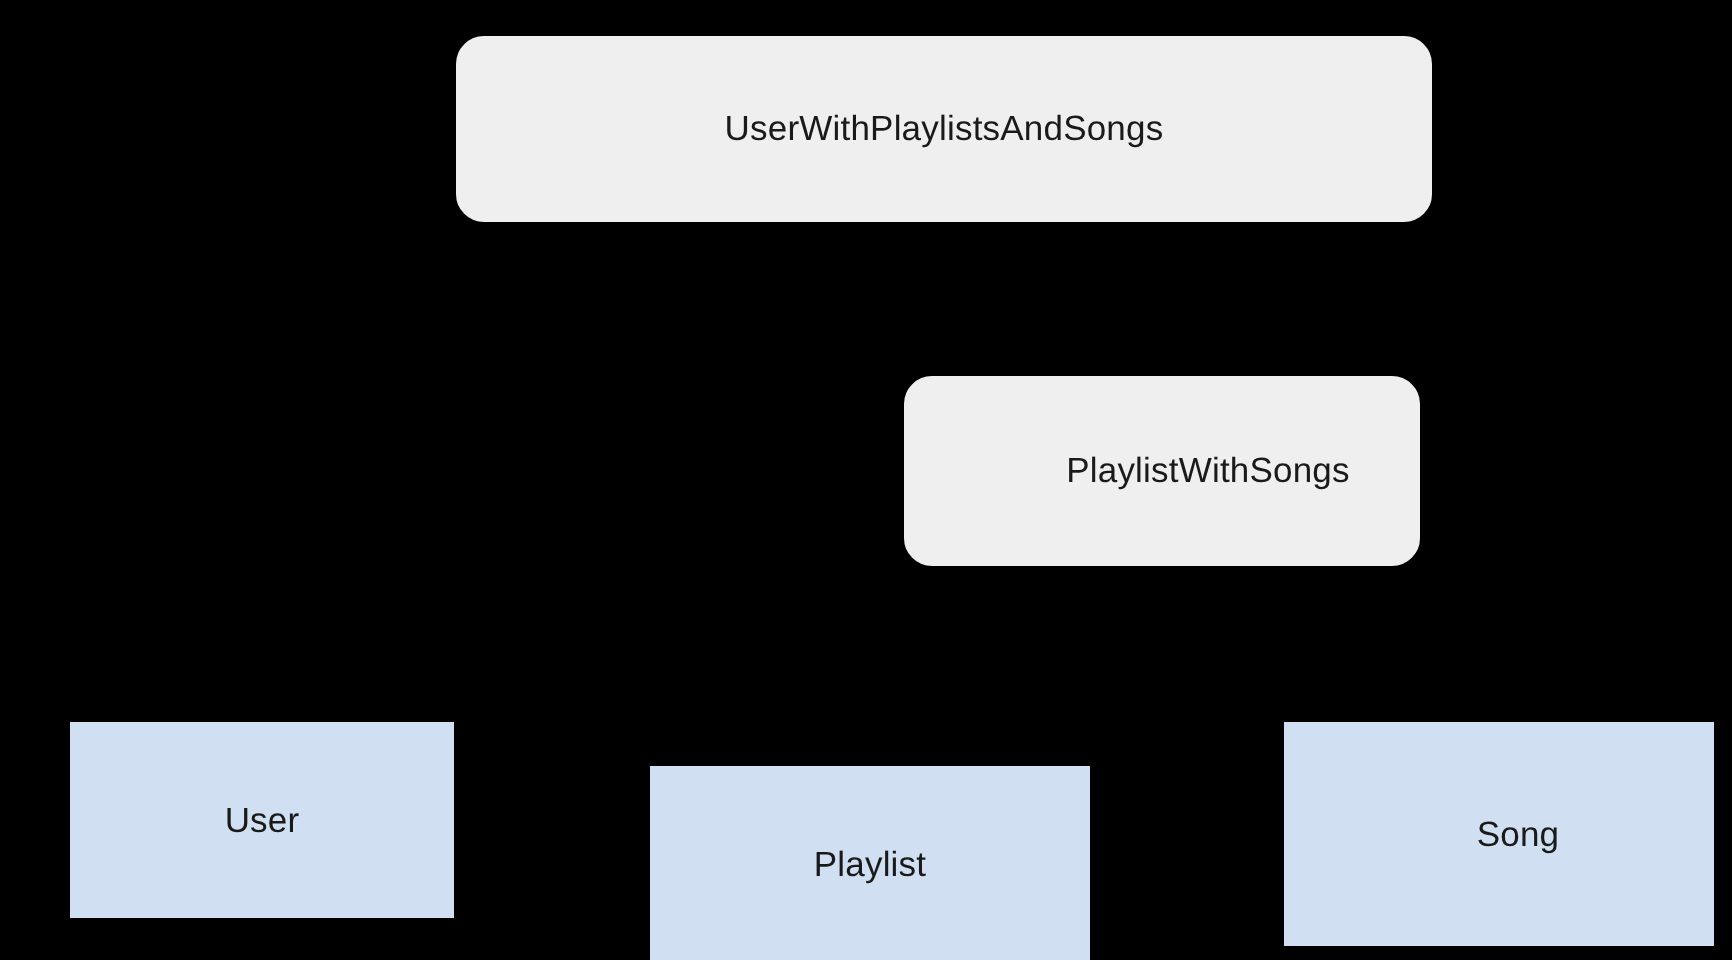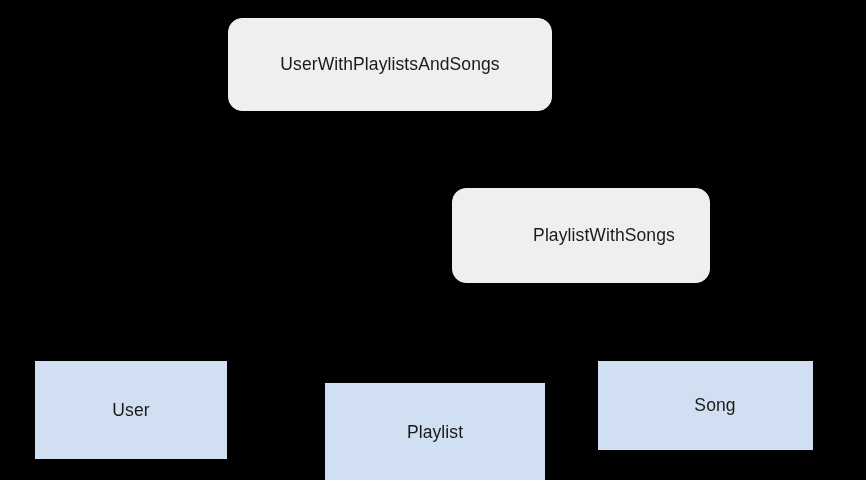--- a/index.html
+++ b/index.html
@@ -63,33 +63,33 @@
 
   <svg class="edge-layer" viewBox="0 0 866 480" width="866" height="480" aria-hidden="true">
     <g stroke="#000000" stroke-width="1" fill="none">
       <path d="M 143 111 L 143 361"></path>
       <path d="M 581 111 L 581 188"></path>
       <path d="M 433 283 L 433 361"></path>
       <path d="M 723 283 L 723 361"></path>
     </g>
   </svg>
 
-  <div class="node node-relation" style="left:228px; top:18px; width:324px; height:93px;">
+  <div class="node node-relation" style="left:228px; top:18px; width:488px; height:93px;">
     <span class="node-label">UserWithPlaylistsAndSongs</span>
   </div>
 
   <div class="node node-relation" style="left:452px; top:188px; width:258px; height:95px;padding-left:46px;">
     <span class="node-label">PlaylistWithSongs</span>
   </div>
 
   <div class="node node-entity" style="left:35px; top:361px; width:192px; height:98px;">
     <span class="node-label">User</span>
   </div>
 
   <div class="node node-entity" style="left:325px; top:383px; width:220px; height:98px;text-align:right;">
     <span class="node-label">Playlist</span>
   </div>
 
-  <div class="node node-entity" style="left:598px; top:361px; width:215px; height:89px;padding-left:19px;">
+  <div class="node node-entity" style="left:642px; top:361px; width:215px; height:112px;padding-left:19px;">
     <span class="node-label">Song</span>
   </div>
 
 </div>
 
 </body></html>

